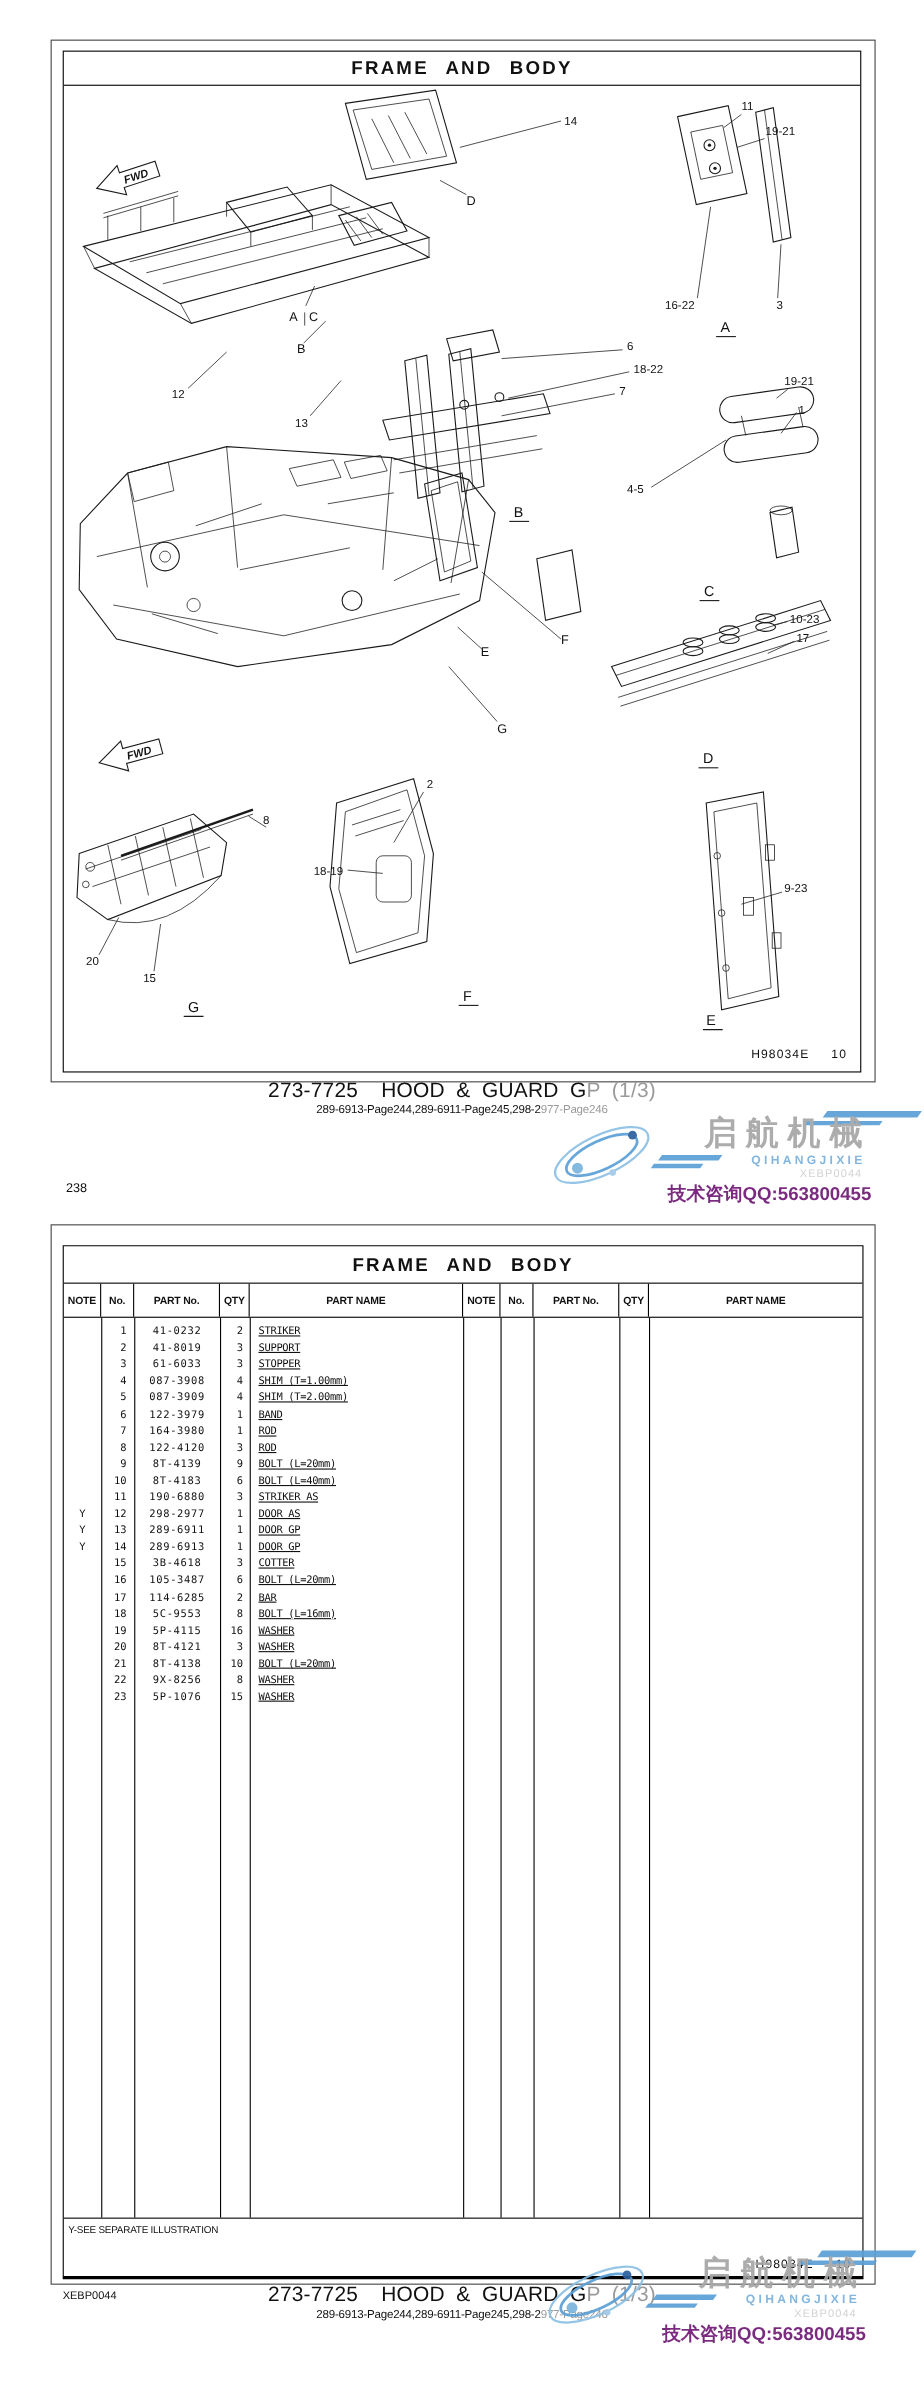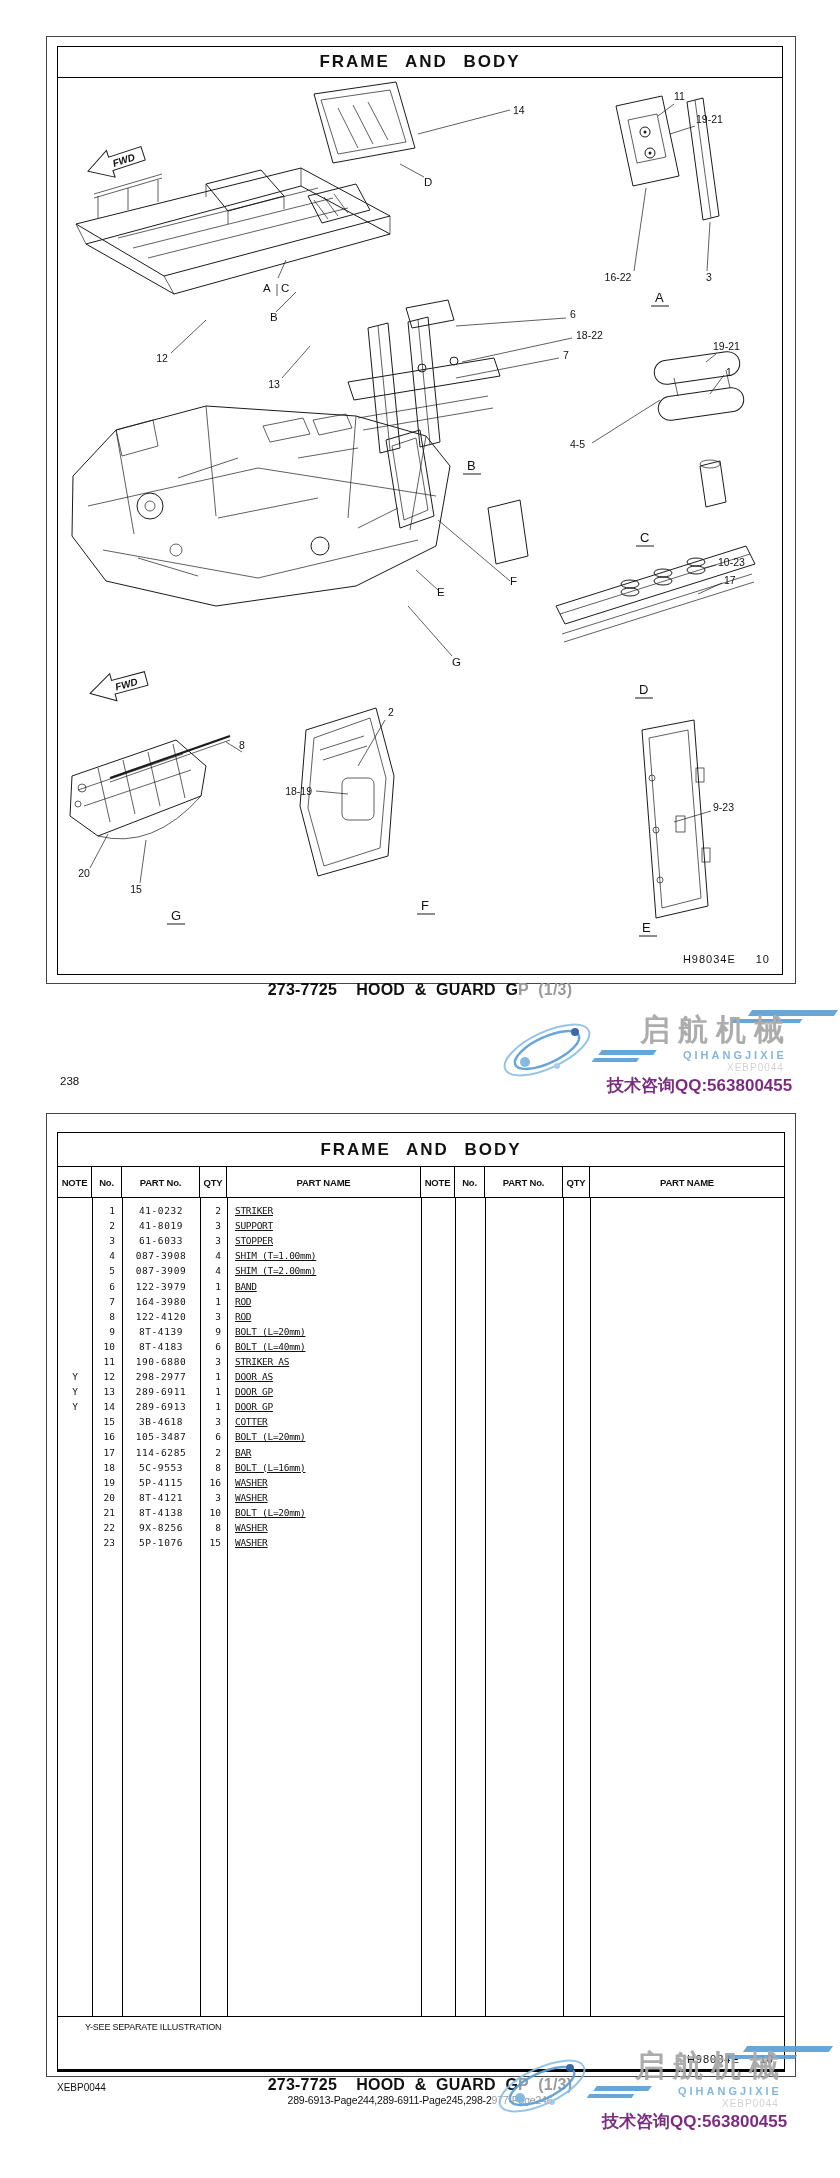--- a/index.html
+++ b/index.html
@@ -16,21 +16,21 @@
   .lnT{fill:none;stroke:#1b1b1b;stroke-width:.7;}
   .lnB{fill:none;stroke:#1b1b1b;stroke-width:2.2;}
   .co{font:10.5px "Liberation Sans",sans-serif;fill:#111;}
   .sec{font:13px "Liberation Sans",sans-serif;fill:#111;}
   .il{font:11.5px "Liberation Sans",sans-serif;fill:#111;}
   .fwdtxt{font:italic bold 10px "Liberation Sans",sans-serif;fill:#111;}
   .doccode1{position:absolute;top:953px;right:70px;font-size:11px;letter-spacing:1px;}
   .doccode1 .pg{margin-left:20px;}
   
   .caption{position:absolute;width:840px;text-align:center;line-height:1.15;}
-  .cap1{font-size:16px;font-weight:bold;letter-spacing:.2px;word-spacing:5px;white-space:pre;}
+  .cap1{font-size:19px;font-weight:normal;letter-spacing:.2px;word-spacing:5px;white-space:pre;}
   .cap2{font-size:10.5px;letter-spacing:-.2px;white-space:pre;}
   .faded{color:#9a9a9a;}
   .pageno{position:absolute;left:60px;top:1044px;font-size:11.5px;margin-top:31px;}
   .footercode{position:absolute;left:57px;top:2082px;font-size:10px;}
   
   .tbl{position:absolute;left:57px;top:1132px;width:726px;height:936px;border:1.8px solid #000;
        border-bottom-width:3px;box-sizing:content-box;background:#fff;}
   .t-title{height:33px;border-bottom:1.4px solid #000;display:flex;align-items:center;justify-content:center;
        font-size:17px;font-weight:bold;letter-spacing:2px;word-spacing:9px;}
   .t-head{height:31px;display:flex;border-bottom:1.2px solid #000;box-sizing:border-box;}
@@ -41,21 +41,21 @@
        font-family:"DejaVu Sans Mono",monospace;font-size:9.5px;}
   .vline{position:absolute;top:0;bottom:0;width:1px;background:#000;}
   .rows{position:absolute;left:0;top:5px;right:0;}
   .trow{display:flex;height:15.1px;align-items:center;}
   .tcell{box-sizing:border-box;overflow:hidden;white-space:nowrap;}
   .c-note{width:34px;text-align:center;}
   .c-no{width:30px;text-align:right;padding-right:7px;}
   .c-part{width:78px;text-align:center;letter-spacing:.6px;}
   .c-qty{width:27px;text-align:right;padding-right:6px;}
   .c-name{width:194px;padding-left:8px;letter-spacing:-.3px;text-decoration:underline;}
-  .t-foot{position:relative;height:52px;margin-left:23px;}
+  .t-foot{position:relative;height:52px;}
   .footnote{position:absolute;left:4px;top:5px;font-size:9px;letter-spacing:-.2px;}
   .doccode2{position:absolute;right:10px;bottom:4px;font-size:11px;letter-spacing:1px;}
   .doccode2 .pg{margin-left:20px;}
   
   .wm{position:absolute;width:345px;height:100px;opacity:.92;}
   .wm-cn{position:absolute;left:145px;top:10px;font-size:30px;font-weight:bold;letter-spacing:8px;
        color:#a6a6a6;white-space:nowrap;}
   .wm-en{position:absolute;left:188px;top:49px;font-size:11px;font-weight:bold;letter-spacing:3px;
        color:#79b0dc;white-space:nowrap;}
   .wm-code{position:absolute;left:232px;top:62px;font-size:10px;color:#cfcfcf;letter-spacing:1px;}
@@ -265,20 +265,21 @@
     <text class="sec" x="584" y="854">E</text>
   </svg>
 </div>
 
 <div class="doccode1">
   <span>H98034E</span><span class="pg">10</span>
 </div>
 
 <div class="caption" style="top:981px;">
   <div class="cap1"><span>273-7725  HOOD &amp; GUARD G</span><span class="faded">P (1/3)</span></div>
+  <div class="cap2"><span>289-6913-Page244,289-6911-Page245,298-2</span><span class="faded">977-Page246</span></div>
 </div>
 
 <div class="pageno">238</div>
 
 <div class="wm" style="left:495px;top:1000px;">
   <svg width="104" height="88" style="position:absolute;left:0;top:6px;">
     <ellipse cx="52" cy="44" rx="46" ry="18" fill="none" stroke="#8cc0e4" stroke-width="2" transform="rotate(-25 52 44)"></ellipse>
     <ellipse cx="52" cy="44" rx="35" ry="13" fill="none" stroke="#5b9fd6" stroke-width="2.5" transform="rotate(-25 52 44)"></ellipse>
     <circle cx="80" cy="26" r="4" fill="#2a5f9e"></circle>
     <circle cx="30" cy="56" r="5" fill="#7ab5de"></circle>

